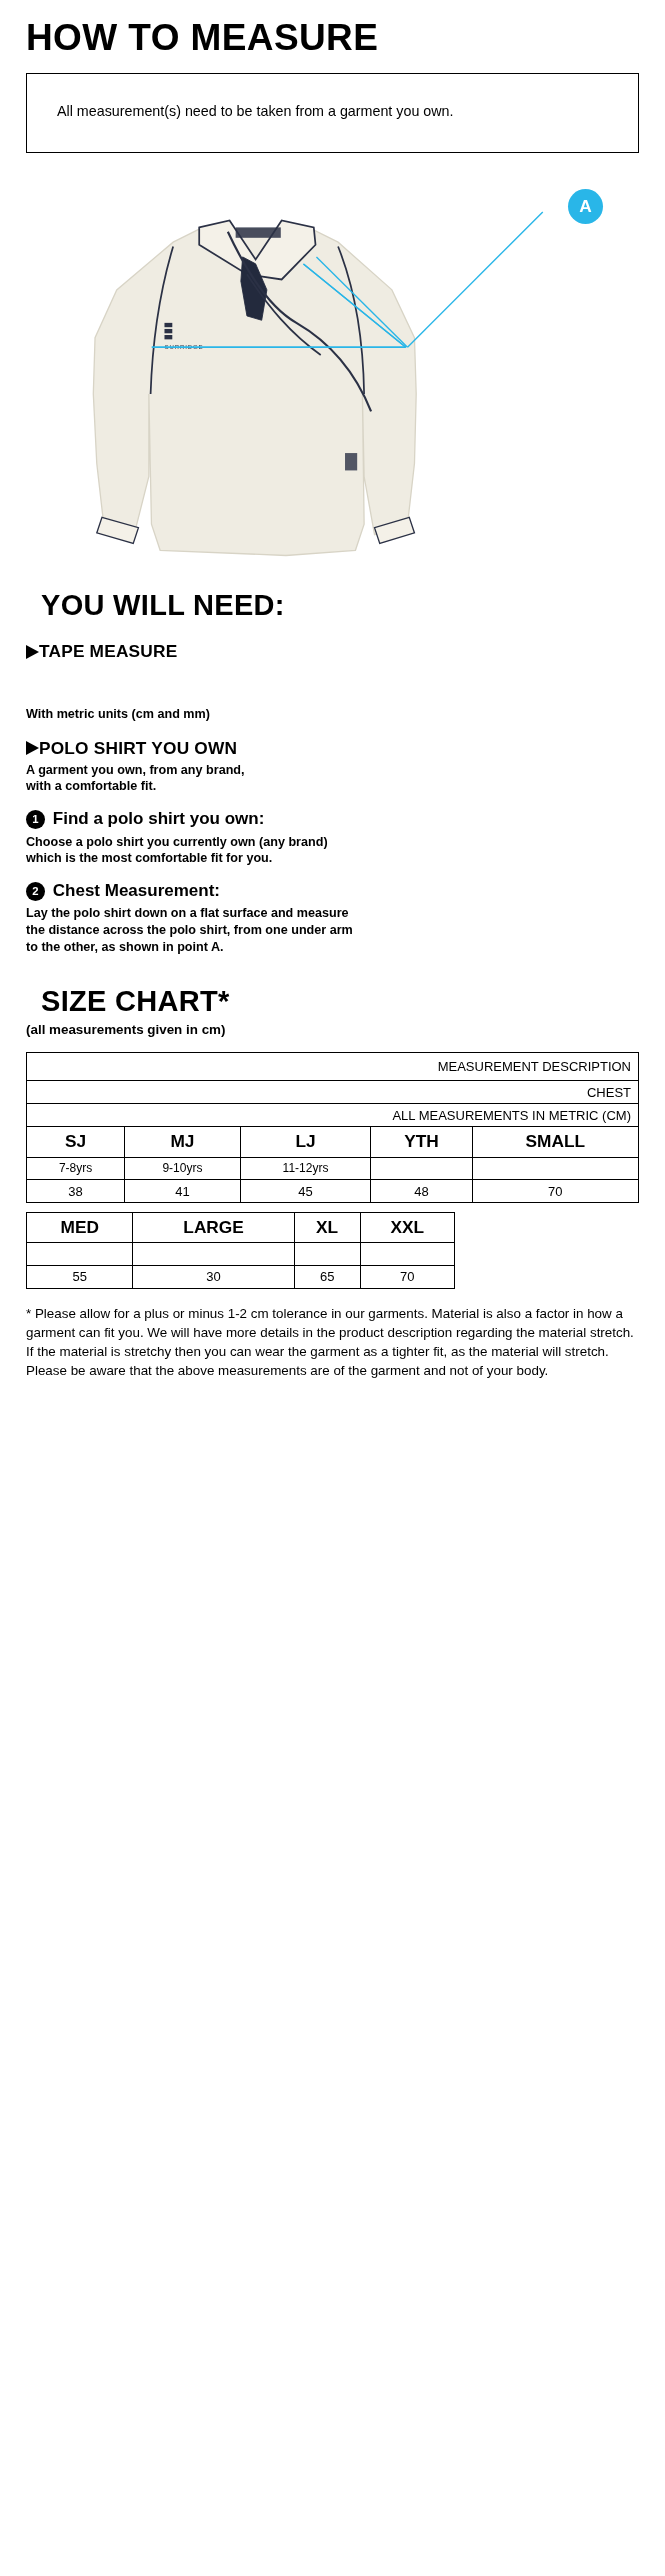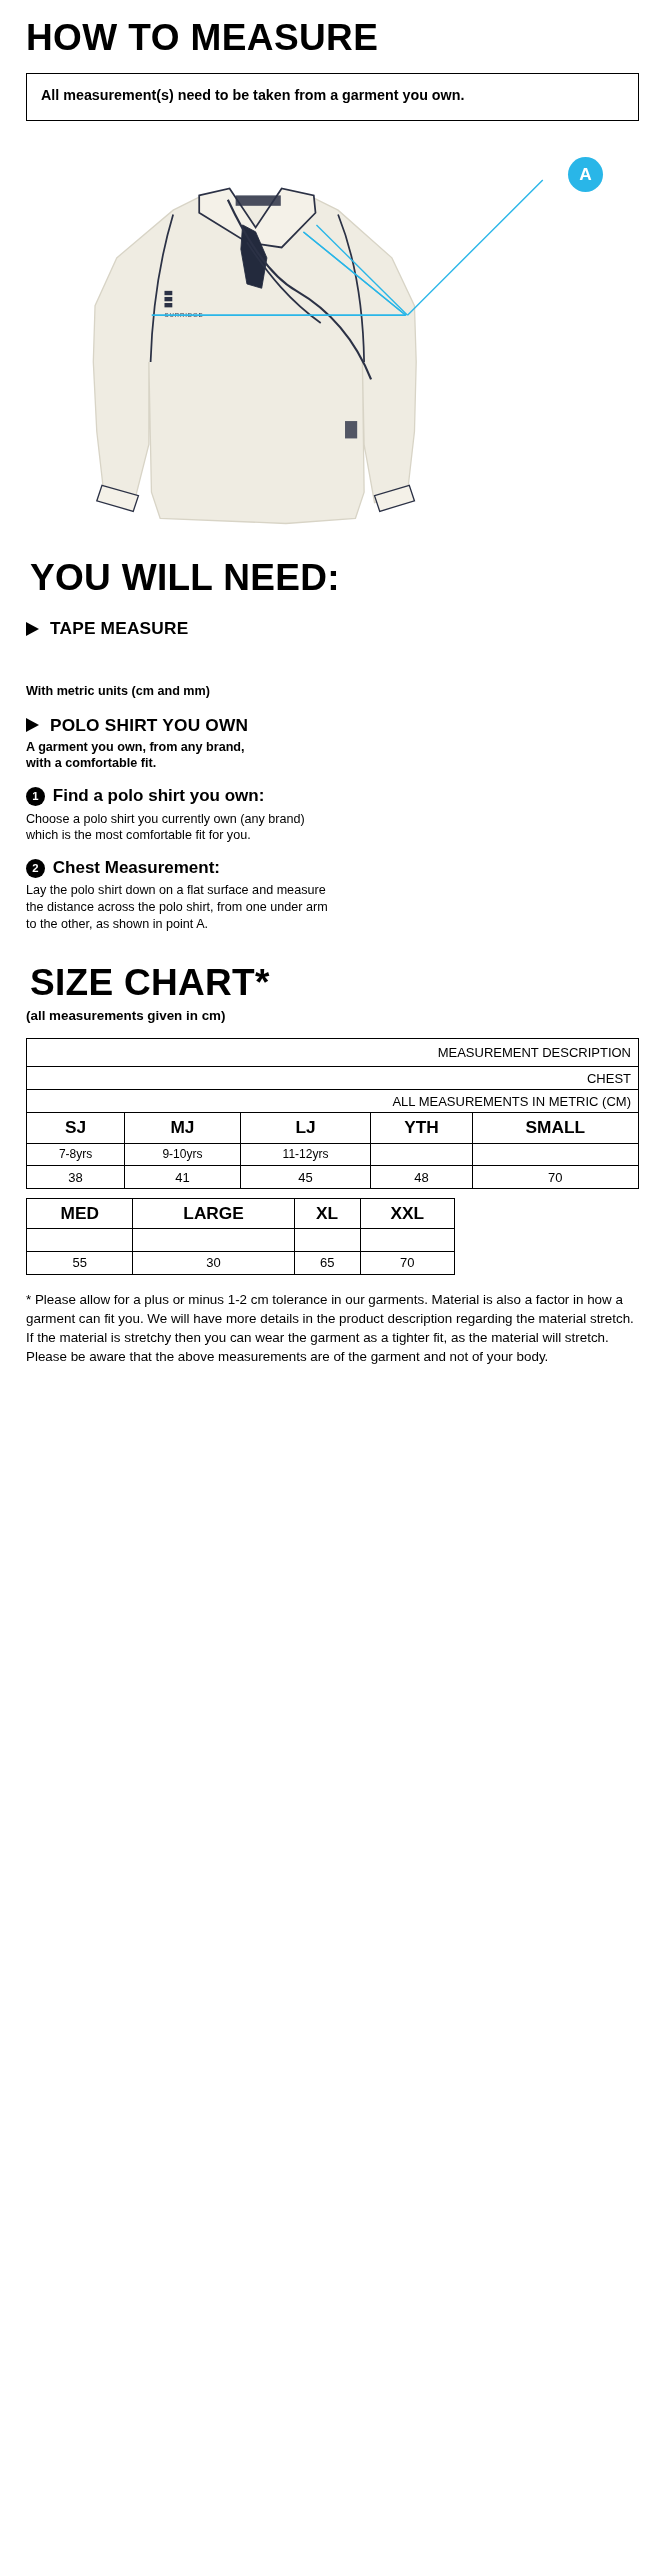--- a/index.html
+++ b/index.html
@@ -25,23 +25,23 @@
     line-height: 1.05;
   }
 
   
   .notice-box {
     border: 1.7px solid #000;
     padding: 12px 14px 14px 14px;
     margin-bottom: 24px;
   }
   .notice-box p {
-    margin: 0;
+    margin: 16px;
     font-size: 14.3px;
-    font-weight: bold;
+    font-weight: normal;
     line-height: 1.35;
   }
 
   
   .product-area {
     position: relative;
     height: 390px;
     margin-bottom: 22.5px;
   }
   .shirt-svg {
@@ -60,39 +60,39 @@
     color: #ffffff;
     font-size: 17.3px;
     font-weight: bold;
     display: flex;
     align-items: center;
     justify-content: center;
   }
 
   
   .section-title {
-    font-size: 37px;
+    font-size: 29px;
     font-weight: bold;
     letter-spacing: 0.3px;
-    margin: 0 0 19px 4px;
+    margin: 0 0 19px 15px;
   }
   .section-title.size-chart { margin-top: 29.5px; margin-bottom: 3.5px; }
 
   .subnote {
     font-size: 13.4px;
     font-weight: bold;
     margin: 0 0 15.6px 0;
   }
 
   
   .need-item { margin-bottom: 15.6px; }
   .need-head {
     display: flex;
     align-items: center;
-    gap: 11px;
+    gap: 0;
   }
   .tri {
     width: 0; height: 0;
     border-left: 13px solid #000;
     border-top: 7.8px solid transparent;
     border-bottom: 7.8px solid transparent;
     display: inline-block;
   }
   .need-head .label {
     font-size: 17.3px;
@@ -125,21 +125,21 @@
     align-items: center;
     justify-content: center;
     flex: 0 0 auto;
   }
   .step-head .label {
     font-size: 17px;
     font-weight: bold;
   }
   .step-desc {
     font-size: 12.6px;
-    font-weight: normal;
+    font-weight: bold;
     line-height: 1.33;
     margin: 0;
   }
 
   
   table.chart {
     border-collapse: collapse;
     width: 100%;
     margin-bottom: 0;
   }

